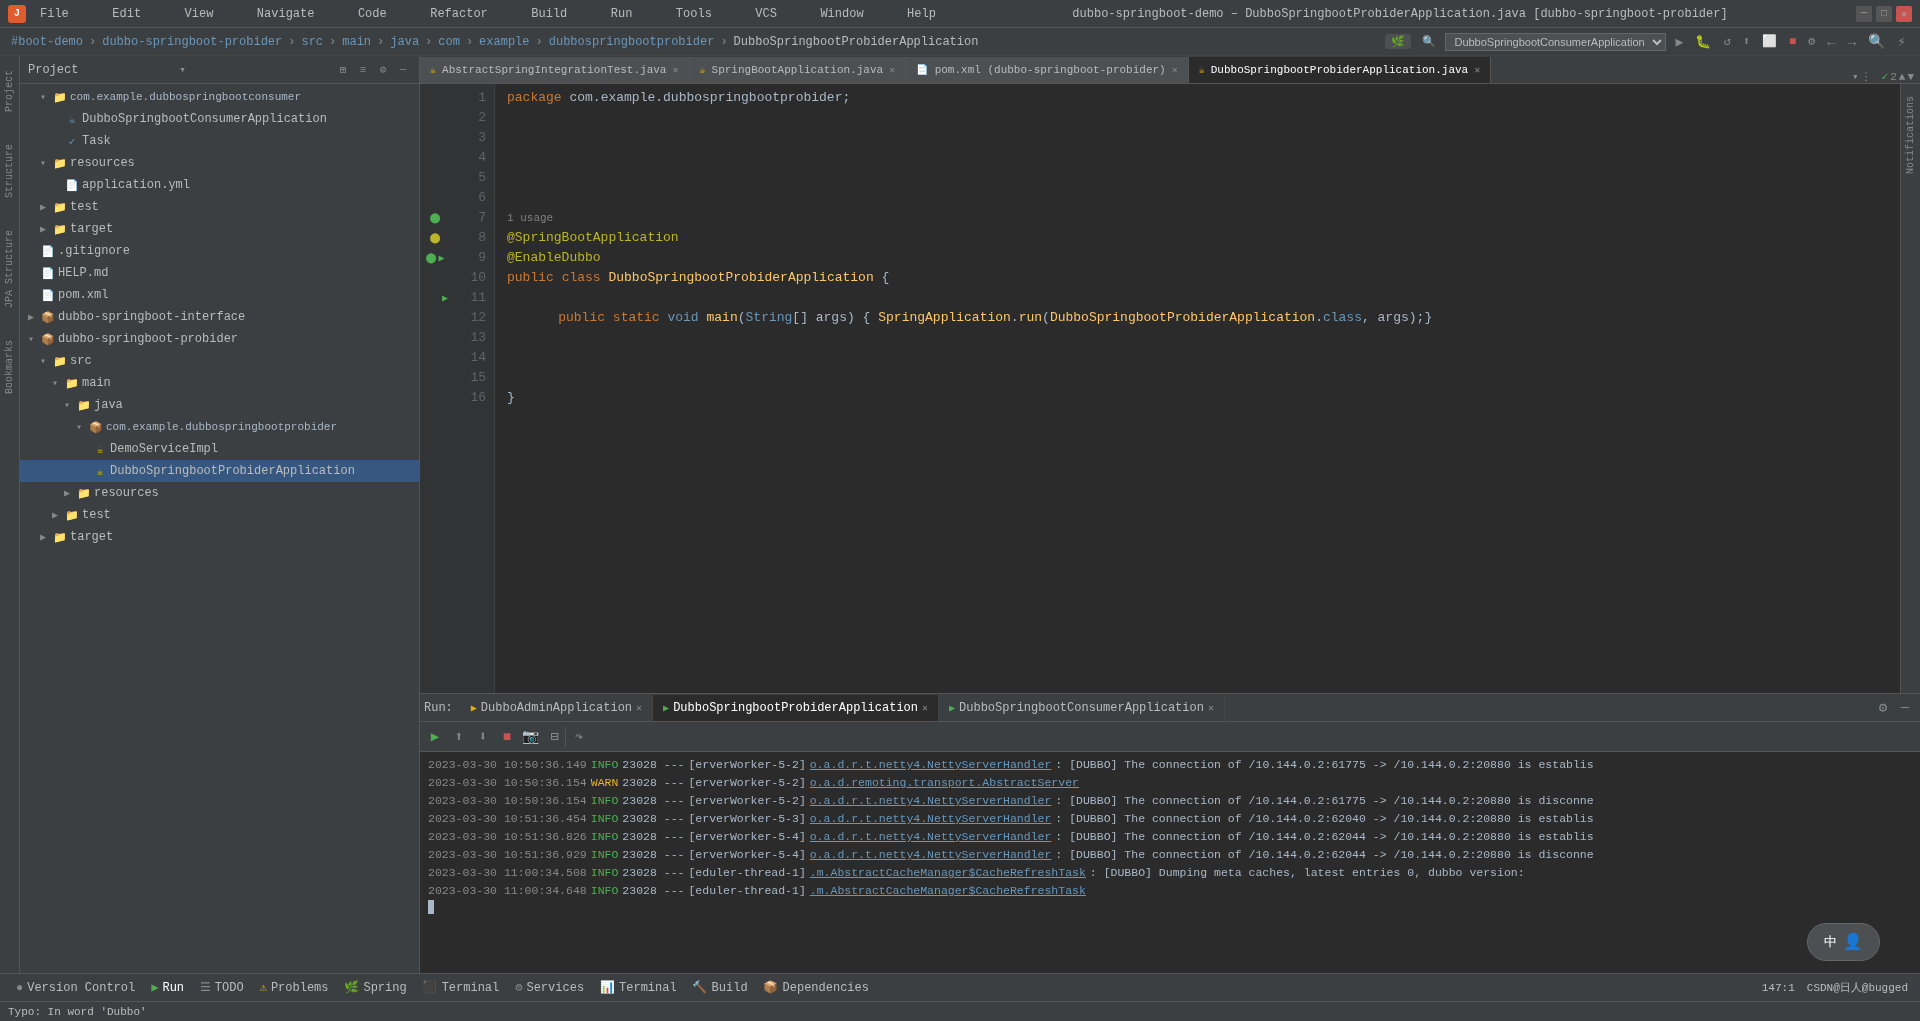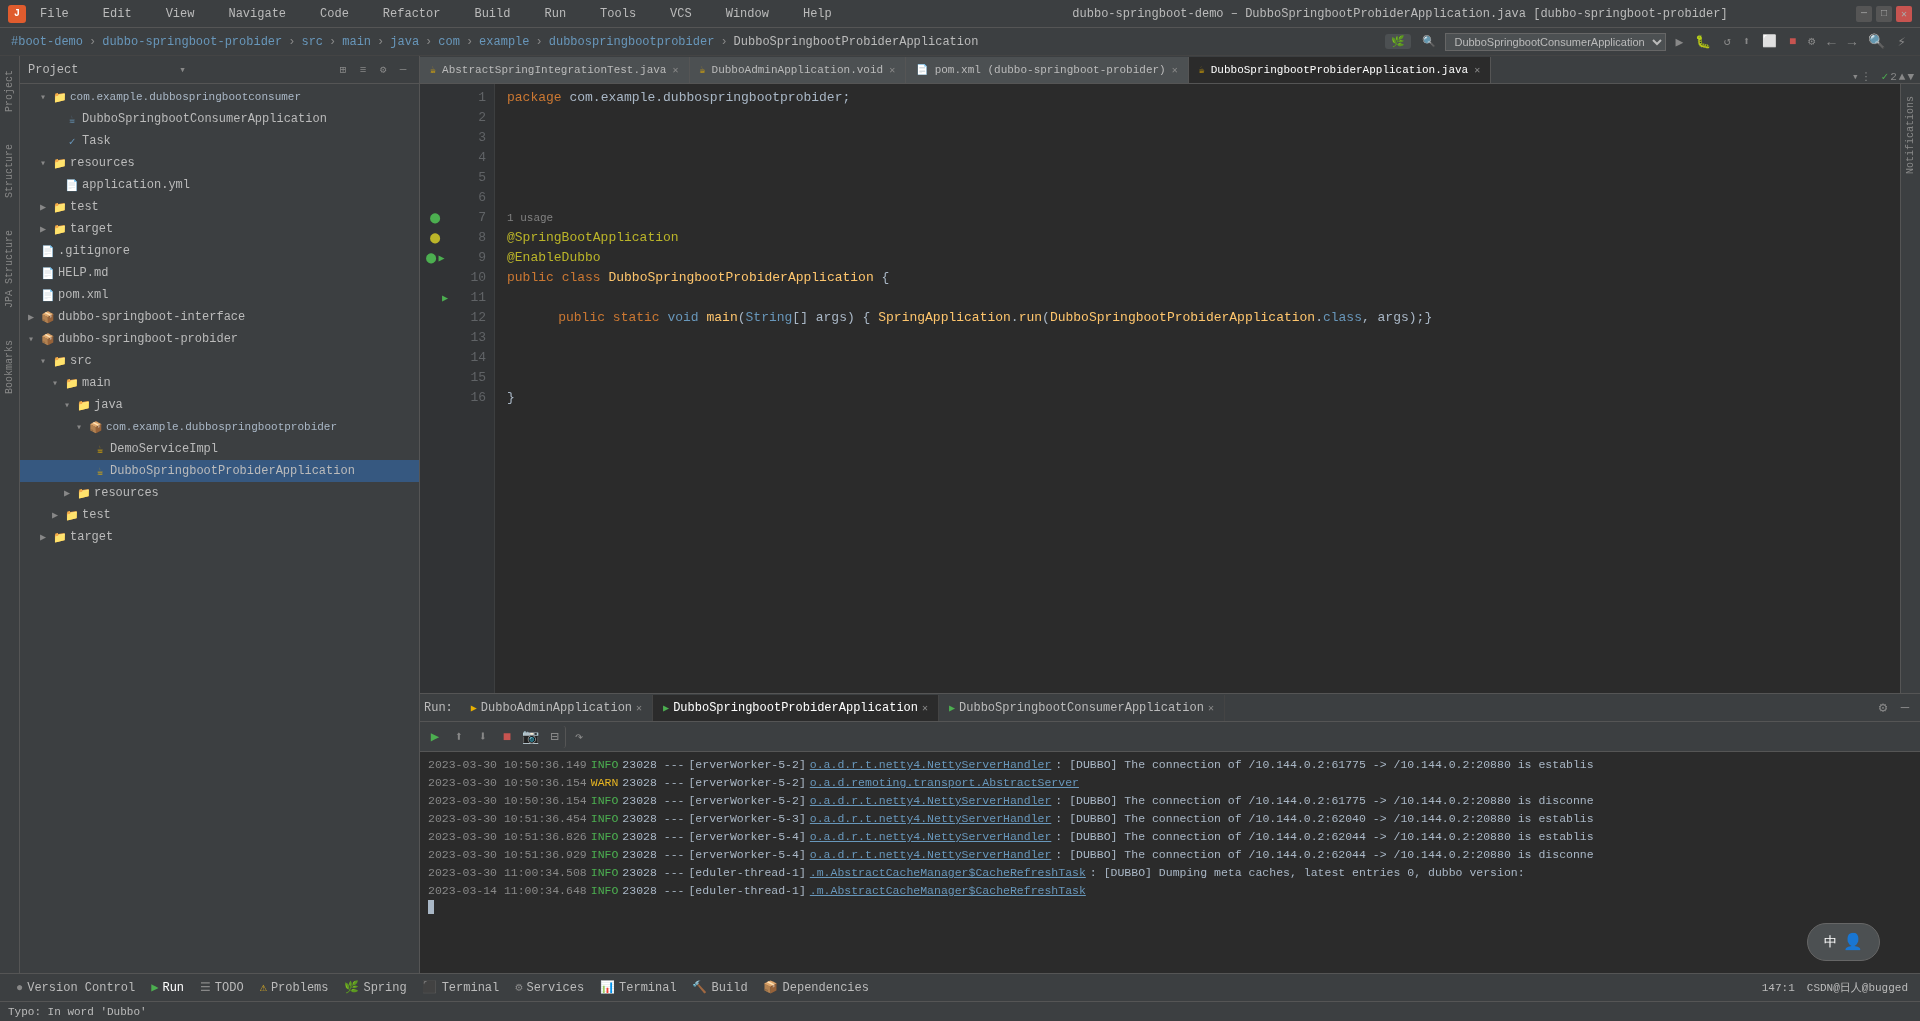--- a/index.html
+++ b/index.html
@@ -1,21 +1,21 @@
 <!DOCTYPE html>
 <html><head>
   <meta charset="utf-8">
   <style>
     * { margin: 0; padding: 0; box-sizing: border-box; }
     body { width: 1920px; height: 1021px; overflow: hidden; font-family: 'Consolas', 'Courier New', monospace; font-size: 12px; background: #2b2b2b; color: #a9b7c6; }
     
     
     #title-bar { height: 28px; background: #3c3f41; display: flex; align-items: center; padding: 0 8px; border-bottom: 1px solid #555; }
     #app-icon { width: 18px; height: 18px; margin-right: 8px; }
-    #menu-bar { display: flex; gap: 18px; flex: 1; }
+    #menu-bar { display: flex; gap: 18px; flex: 1; justify-content: space-between; }
     .menu-item { padding: 3px 8px; cursor: pointer; font-size: 12px; color: #bbbbbb; }
     #title-text { flex: 1; text-align: center; font-size: 12px; color: #bbbbbb; }
     #window-controls { display: flex; gap: 4px; }
     .win-btn { width: 16px; height: 16px; background: #555; border-radius: 2px; cursor: pointer; display: flex; align-items: center; justify-content: center; font-size: 10px; color: #aaa; }
     
     
     #nav-bar { height: 28px; background: #3c3f41; display: flex; align-items: center; padding: 0 8px; border-bottom: 1px solid #444; font-size: 12px; color: #888; }
     #nav-bar span { margin: 0 3px; }
     #nav-bar .nav-link { color: #6897bb; cursor: pointer; }
     
@@ -286,21 +286,21 @@
     <div id="editor-area">
 
       <div id="tabs-bar">
         <div class="editor-tab">
           <span class="tab-icon" style="color:#e8b000;">☕</span>
           <span>AbstractSpringIntegrationTest.java</span>
           <span class="tab-close">✕</span>
         </div>
         <div class="editor-tab">
           <span class="tab-icon" style="color:#e8b000;">☕</span>
-          <span>DubboAdminApplication.void</span>
+          <span>SpringBootApplication.java</span>
           <span class="tab-close">✕</span>
         </div>
         <div class="editor-tab">
           <span class="tab-icon" style="color:#7dca7d;">📄</span>
           <span>pom.xml (dubbo-springboot-probider)</span>
           <span class="tab-close">✕</span>
         </div>
         <div class="editor-tab active">
           <span class="tab-icon" style="color:#e8b000;">☕</span>
           <span>DubboSpringbootProbiderApplication.java</span>
@@ -470,21 +470,21 @@
         </div>
         <div class="log-line">
           <span class="log-date">2023-03-30 11:00:34.508</span>
           <span class="log-info">INFO</span>
           <span style="color:#a9b7c6;">23028 ---</span>
           <span class="log-thread">[eduler-thread-1]</span>
           <span class="log-class">.m.AbstractCacheManager$CacheRefreshTask</span>
           <span class="log-msg">: [DUBBO] Dumping meta caches, latest entries 0, dubbo version:</span>
         </div>
         <div class="log-line">
-          <span class="log-date">2023-03-14 11:00:34.648</span>
+          <span class="log-date">2023-03-30 11:00:34.648</span>
           <span class="log-info">INFO</span>
           <span style="color:#a9b7c6;">23028 ---</span>
           <span class="log-thread">[eduler-thread-1]</span>
           <span class="log-class">.m.AbstractCacheManager$CacheRefreshTask</span>
         </div>
         <div class="cursor-line">
           <span class="cursor"></span>
         </div>
       </div>
     </div>

